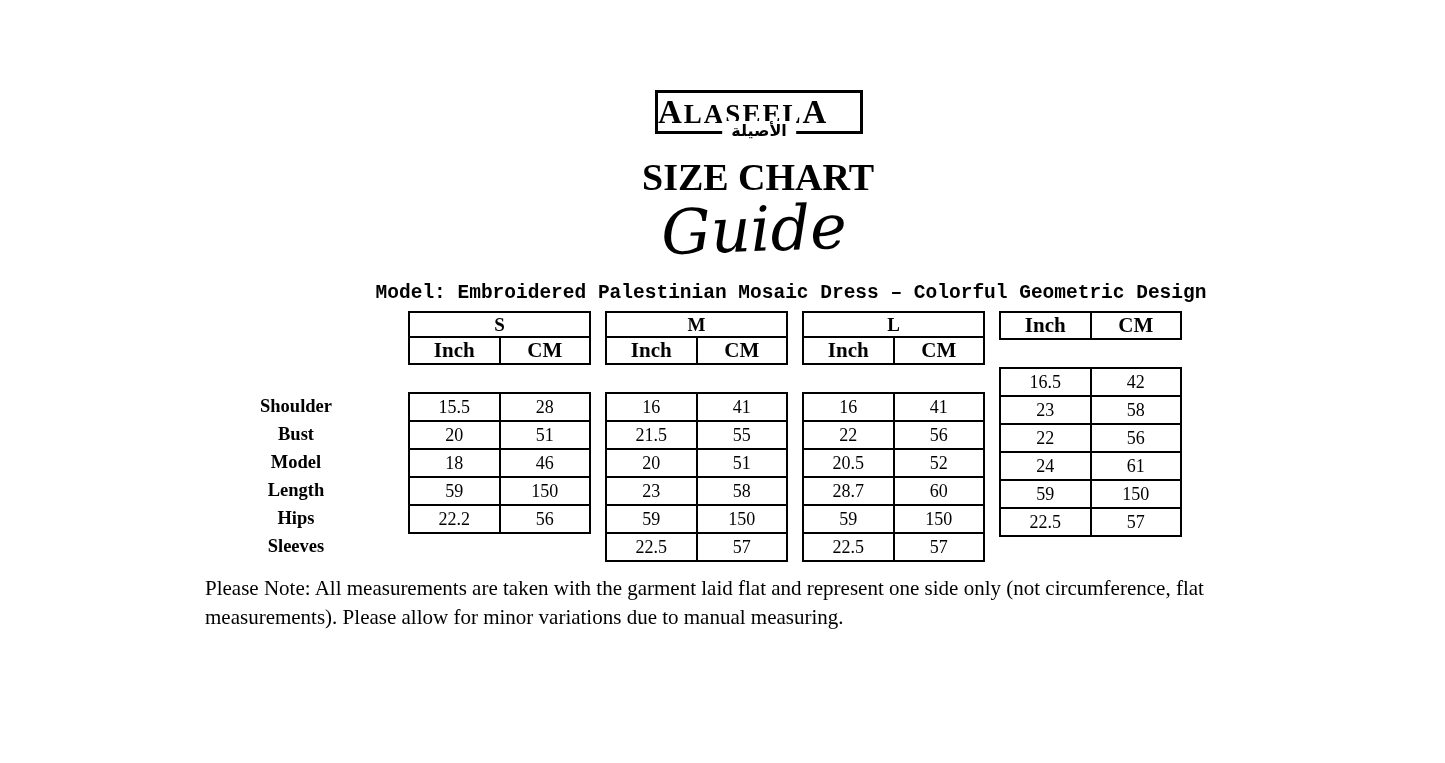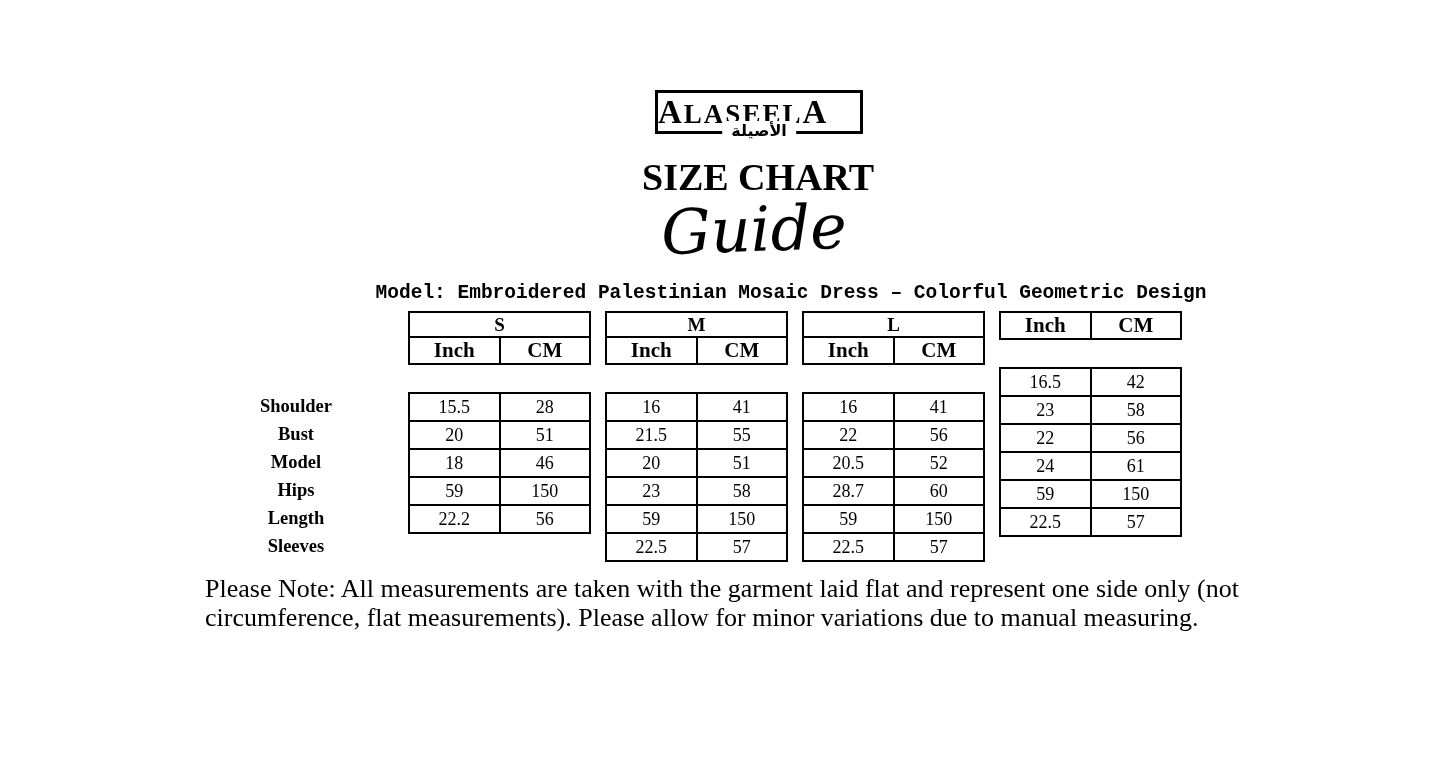--- a/index.html
+++ b/index.html
@@ -123,21 +123,21 @@
     font-weight: 700;
     font-size: 18.5px;
   }
 
   
   .note {
     position: absolute;
     left: 205px;
     top: 574px;
     width: 1135px;
-    font-size: 26px;
+    font-size: 21px;
     line-height: 29px;
   }
 </style>
 </head>
 <body>
 
 <div class="page">
 
   <div class="logo-box">
     <span class="logo-text"><span class="cap">A</span><span>L</span><span>A</span><span>S</span><span>E</span><span>E</span><span>L</span><span class="cap">A</span></span>
@@ -146,22 +146,22 @@
 
   <div class="title">SIZE CHART</div>
   <div class="subtitle">Guide</div>
 
   <div class="model-line">Model: Embroidered Palestinian Mosaic Dress – Colorful Geometric Design</div>
 
   <div class="row-labels" id="rowLabels">
       <div class="row-label">Shoulder</div>
       <div class="row-label">Bust</div>
       <div class="row-label">Model</div>
+      <div class="row-label">Length</div>
       <div class="row-label">Hips</div>
-      <div class="row-label">Length</div>
       <div class="row-label">Sleeves</div>
     </div>
 
   <div class="tables" id="sizeTables">
       <div class="size-col">
         <table class="hdr">
           <tbody>
             <tr>
               <td colspan="2" class="size-cell">S</td>
             </tr>

